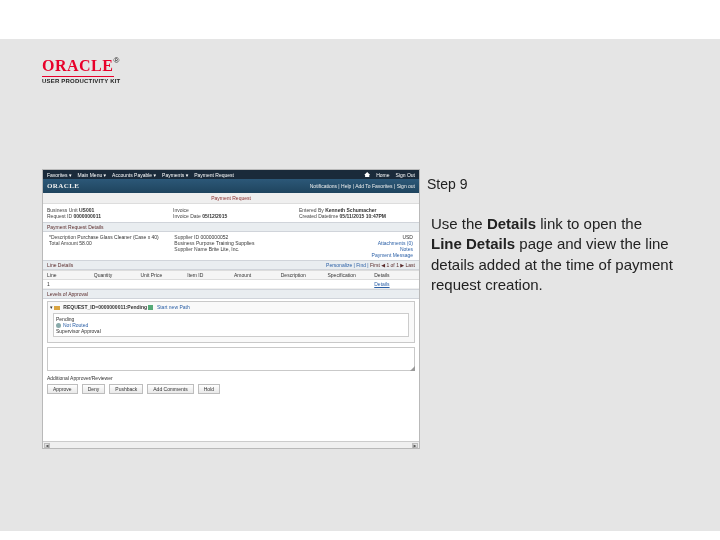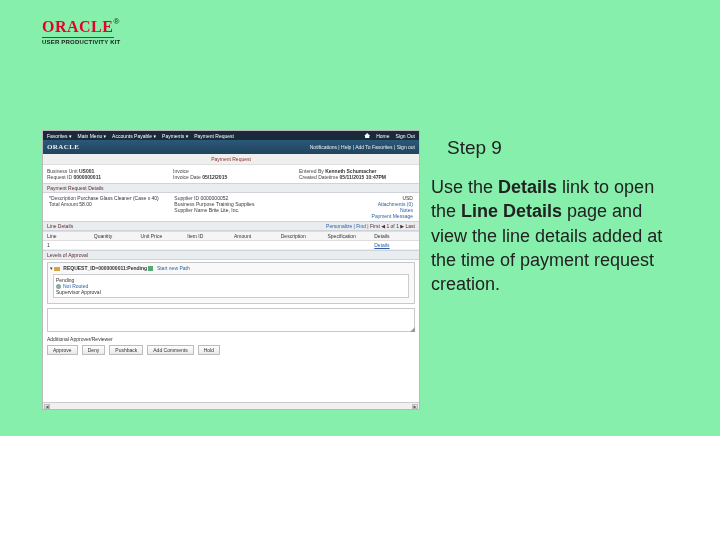--- a/index.html
+++ b/index.html
@@ -1,18 +1,18 @@
 <!DOCTYPE html>
 <html><head>
 <meta charset="utf-8">
 <style>
   * { box-sizing: border-box; margin: 0; padding: 0; }
   body { width: 720px; height: 540px; font-family: Arial, Helvetica, sans-serif; color: #222; }
 
-  .page { position: relative; width: 720px; height: 436px; background: #86efac; }
+  .page { position: relative; width: 720px; height: 492px; background: #e5e5e5; margin-top: 39px; }
 
   .logo-area { position: absolute; top: 18px; left: 42px; }
   .logo-oracle { font-family: "Times New Roman", serif; font-weight: bold; font-size: 16px; letter-spacing: 0.5px; color: #e8002a; }
   .logo-reg { font-size: 8px; color: #222; vertical-align: top; position: relative; top: -1px; }
   .logo-line { height: 1px; width: 72px; background: #e8002a; margin: 1px 0 1px 0; }
   .logo-upk { font-size: 6px; letter-spacing: 0.2px; color: #222; font-weight: bold; }
 
   .doc-title { position: absolute; top: 28px; left: 428px; font-size: 13.5px; }
 
   .screenshot { position: absolute; top: 130px; left: 42px; width: 378px; height: 280px; border: 1px solid #b9b9b9; background: #fff; font-size: 5px; color: #333; }
@@ -55,22 +55,22 @@
 
   .commentarea { margin: 4px; height: 24px; border: 1px solid #c9c9c9; background: #fff; position: relative; }
   .commentarea .resize { position: absolute; right: -1px; bottom: -1px; width: 0; height: 0; border-left: 5px solid transparent; border-bottom: 5px solid #9a9a9a; }
 
   .btnrow { display: flex; gap: 4px; margin: 3px 4px 0 4px; }
   .btn { border: 1px solid #bdbdbd; background: linear-gradient(#fefefe,#e9e9e9); padding: 1px 5px; color: #333; font-size: 5px; }
 
   .scroll-h { position: absolute; left: 0; right: 0; bottom: 0; height: 7px; background: #f0f0f0; border-top: 1px solid #ccc; display: flex; align-items: center; justify-content: space-between; padding: 0 1px; }
   .scroll-arrow { width: 6px; height: 5px; background: #e4e4e4; border: 1px solid #bcbcbc; font-size: 4px; text-align: center; line-height: 4px; color: #555; }
 
-  .step-label { position: absolute; top: 137px; left: 447px; font-size: 19px; }
-  .instruction { position: absolute; top: 175px; left: 431px; width: 245px; font-size: 18px; line-height: 1.35; }
+  .step-label { position: absolute; top: 137px; left: 427px; font-size: 14px; }
+  .instruction { position: absolute; top: 175px; left: 431px; width: 245px; font-size: 15px; line-height: 1.35; }
   .instruction b { font-weight: bold; }
 </style>
 </head>
 <body>
 
 <div class="page">
 
   <div class="logo-area">
     <div><span class="logo-oracle">ORACLE</span><span class="logo-reg">®</span></div>
     <div class="logo-line"></div>

